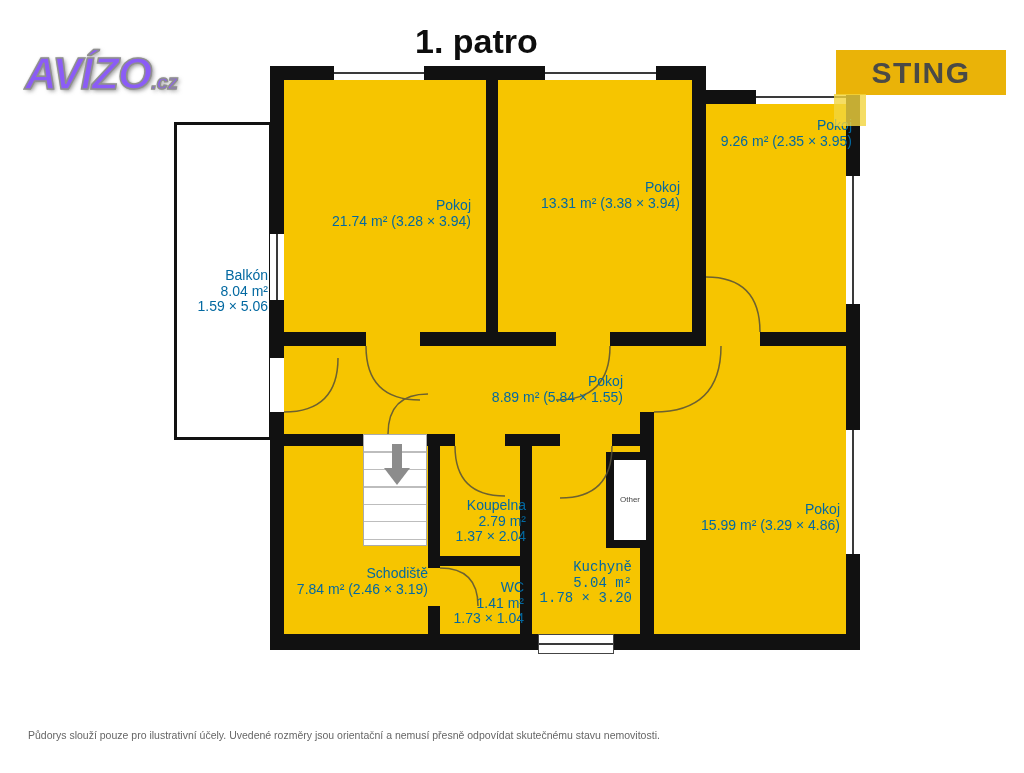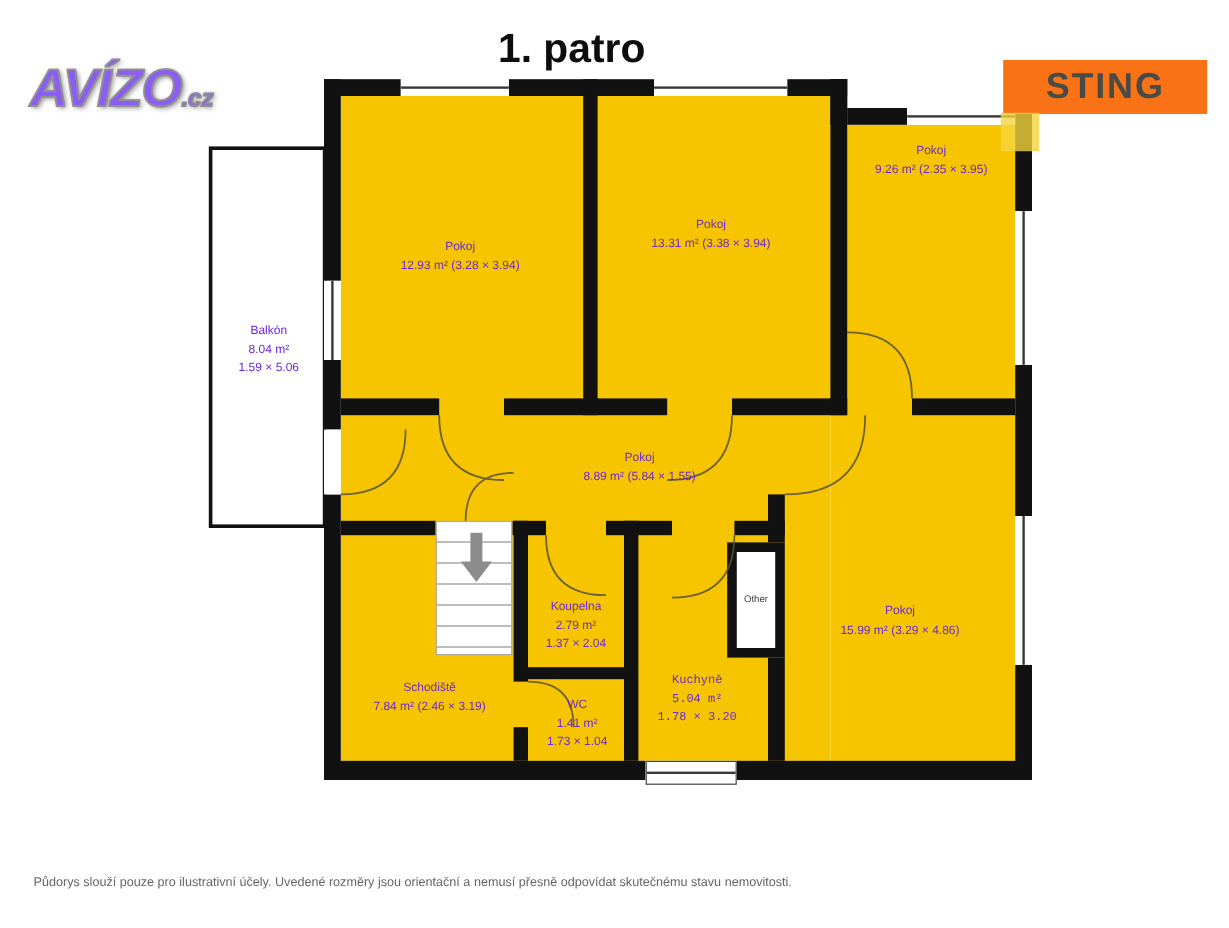--- a/index.html
+++ b/index.html
@@ -16,33 +16,33 @@
   .stairs{position:absolute;left:363px;top:434px;width:64px;height:112px;z-index:3;
           background:repeating-linear-gradient(to bottom,#fff 0px,#fff 16px,#bdbdbd 16px,#bdbdbd 17.5px);
           border:1px solid #ababab;box-sizing:border-box;}
   .arrow-shaft{position:absolute;left:392px;top:444px;width:10px;height:26px;background:#8c8c8c;z-index:4;}
   .arrow-head{position:absolute;left:384px;top:468px;width:0;height:0;z-index:4;
               border-left:13px solid transparent;border-right:13px solid transparent;
               border-top:17px solid #8c8c8c;}
   .closet-outer{position:absolute;left:606px;top:452px;width:48px;height:96px;background:#111;z-index:3;}
   .closet-inner{position:absolute;left:614px;top:460px;width:32px;height:80px;background:#fff;z-index:3;}
   
-  .room-label{position:absolute;z-index:5;text-align:center;color:#6d28d9;
-              font-size:10px;line-height:15.5px;}
+  .room-label{position:absolute;z-index:5;text-align:right;color:#0369a1;
+              font-size:14px;line-height:15.5px;}
   .room-label .nm{white-space:nowrap;}
   .tiny-label{position:absolute;z-index:6;text-align:center;color:#444;font-size:8px;}
   
   .avizo{position:absolute;left:25px;top:10px;z-index:8;font-style:italic;font-weight:900;
          font-size:44px;letter-spacing:-1px;color:#8b5cf6;
          -webkit-text-stroke:1.5px #8f8f8f;
          text-shadow:2px 2px 4px rgba(100,100,100,.65),0 0 2px #777;margin-top:39px;}
   .avizo .cz{font-size:20px;letter-spacing:0;}
   .plan-title{position:absolute;left:415px;top:22px;width:300px;z-index:8;
               font-size:34px;font-weight:bold;color:#0d0d0d;}
-  .sting-banner{position:absolute;left:836px;top:50px;width:170px;height:45px;background:#f97316;
+  .sting-banner{position:absolute;left:836px;top:50px;width:170px;height:45px;background:#eab308;
                 z-index:8;display:flex;align-items:center;justify-content:center;
                 font-size:30px;font-weight:bold;color:#4a4a46;letter-spacing:1.5px;}
   .sting-overlay{position:absolute;left:834px;top:94px;width:32px;height:32px;
                  background:rgba(242,212,61,0.8);z-index:8;}
   .disclaimer{position:absolute;left:28px;top:729px;width:960px;z-index:8;
               font-size:10.5px;color:#666;}
   svg.arcs{position:absolute;left:0;top:0;z-index:4;}
 </style>
 </head>
 <body>
@@ -129,21 +129,21 @@
       <path d="M 654 412 Q 721 412 721 346"></path>
       <path d="M 455 446 Q 455 496 505 496"></path>
       <path d="M 612 446 Q 612 498 560 498"></path>
       <path d="M 440 568 Q 478 568 478 606"></path>
       <path d="M 388 434 Q 388 394 428 394"></path>
     </g>
   </svg>
 
   <div class="room-label" style="left:296px;top:198px;width:175px;">
     <div class="nm">Pokoj</div>
-    <div>12.93 m² (3.28 × 3.94)</div>
+    <div>21.74 m² (3.28 × 3.94)</div>
   </div>
   <div class="room-label" style="left:505px;top:180px;width:175px;">
     <div class="nm">Pokoj</div>
     <div>13.31 m² (3.38 × 3.94)</div>
   </div>
   <div class="room-label" style="left:700px;top:118px;width:152px;">
     <div class="nm">Pokoj</div>
     <div>9.26 m² (2.35 × 3.95)</div>
   </div>
   <div class="room-label" style="left:180px;top:256px;width:88px;margin-top:12px;">

